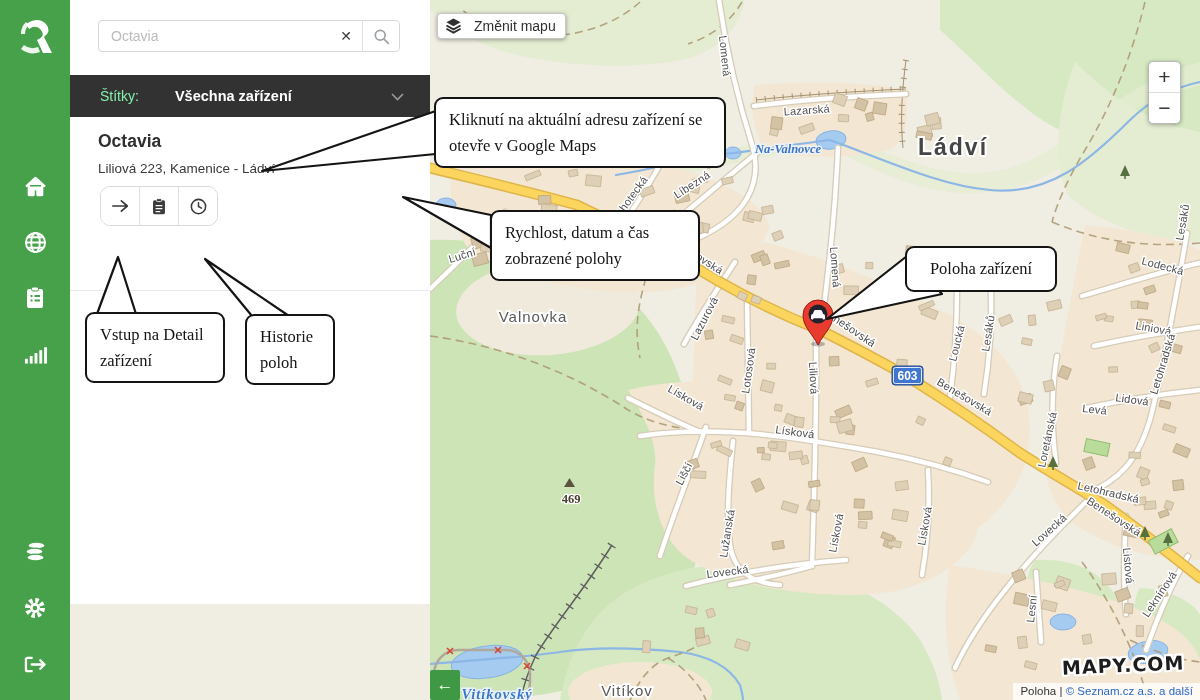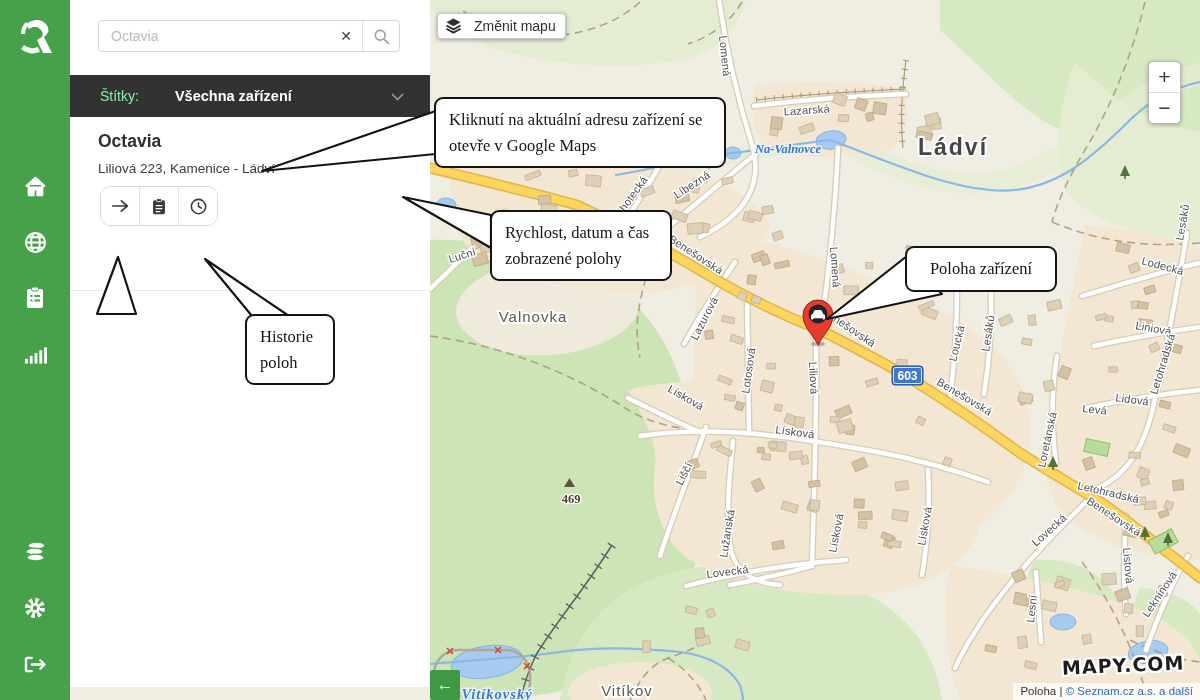--- a/index.html
+++ b/index.html
@@ -5,21 +5,21 @@
   html,body{margin:0;padding:0;background:#888;}
   #root{position:relative;width:1200px;height:700px;overflow:hidden;background:#f0ede2;font-family:"Liberation Sans",sans-serif;}
 
   
   #sidebar{position:absolute;left:0;top:0;width:70px;height:700px;background:#47a14b;z-index:20;display:flex;flex-direction:column;align-items:center;}
   .side-icon{width:70px;height:44px;display:flex;align-items:center;justify-content:center;cursor:pointer;}
   #side-logo{margin-top:8px;height:56px;}
   .side-spacer{flex:1;}
 
   
-  #panel{position:absolute;left:70px;top:0;width:360px;height:687px;background:#fff;z-index:20;}
+  #panel{position:absolute;left:70px;top:0;width:360px;height:604px;background:#fff;z-index:20;}
   #searchbox{position:absolute;left:28px;top:20px;width:302px;height:32px;border:1px solid #d8d8d8;border-radius:4px;display:flex;align-items:center;background:#fff;box-sizing:border-box;}
   #searchbox input{flex:1;border:0;outline:0;padding:0 0 0 12px;font:14px "Liberation Sans",sans-serif;color:#444;background:transparent;}
   #searchbox input::placeholder{color:#bcbcbc;}
   .sb-clear{width:32px;text-align:center;color:#3a3a3a;font-size:14px;cursor:pointer;}
   .sb-div{width:1px;height:30px;background:#e0e0e0;}
   .sb-mag{width:36px;display:flex;align-items:center;justify-content:center;cursor:pointer;}
 
   #filterbar{position:absolute;left:0;top:75px;width:360px;height:42px;background:#323232;color:#fff;display:flex;align-items:center;cursor:pointer;}
   #filterbar .f-label{margin-left:30px;font-size:14px;color:#86efac;}
   #filterbar .f-value{margin-left:36px;font-size:14.5px;font-weight:bold;}
@@ -561,17 +561,18 @@
 
   <svg id="tails" width="1200" height="700">
     <polygon class="tail" points="262,171 456,104 456,152"></polygon>
     <polygon class="tail" points="403,197 491,215 491,248"></polygon>
     <polygon class="tail" points="118,257 97,314 136,314"></polygon>
     <polygon class="tail" points="205,259 252,316 289,316"></polygon>
     <polygon class="tail" points="827,319 907,256 942,294"></polygon>
   </svg>
 
   <div class="callout" style="left:434px;top:97px;width:292px;">Kliknutí na aktuální adresu zařízení se otevře v Google Maps</div>
-  <div class="callout" style="left:490px;top:210px;width:182px;">Rychlost, datum a čas zobrazené polohy</div>
+  <div class="callout" style="left:490px;top:210px;width:210px;">Rychlost, datum a čas zobrazené polohy</div>
+  <div class="callout" style="left:85px;top:312px;width:140px;">Vstup na Detail zařízení</div>
   <div class="callout" style="left:905px;top:246px;width:152px;text-align:center;">Poloha zařízení</div>
   <div class="callout" style="left:245px;top:314px;width:90px;">Historie poloh</div>
 
 </div>
 
 </body></html>

